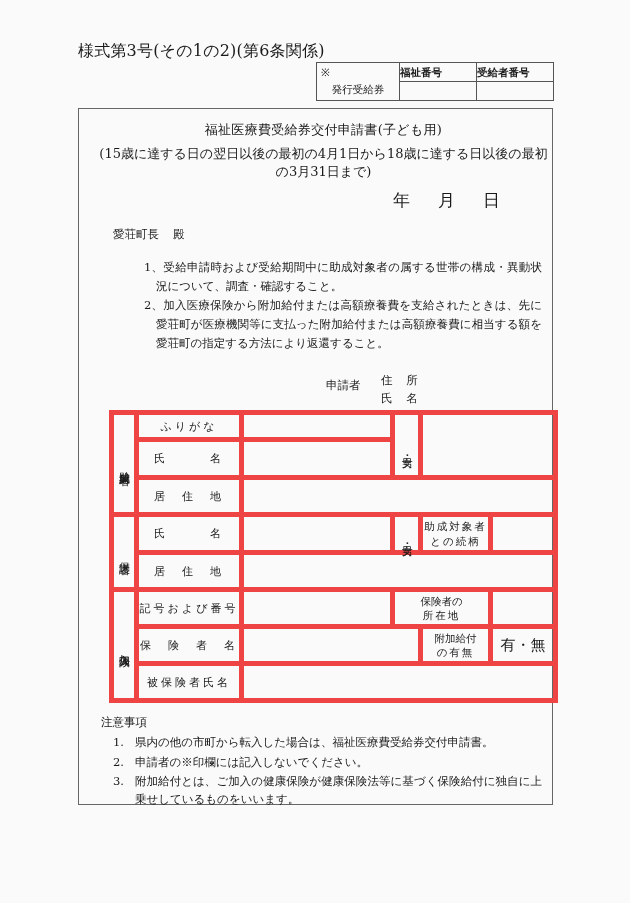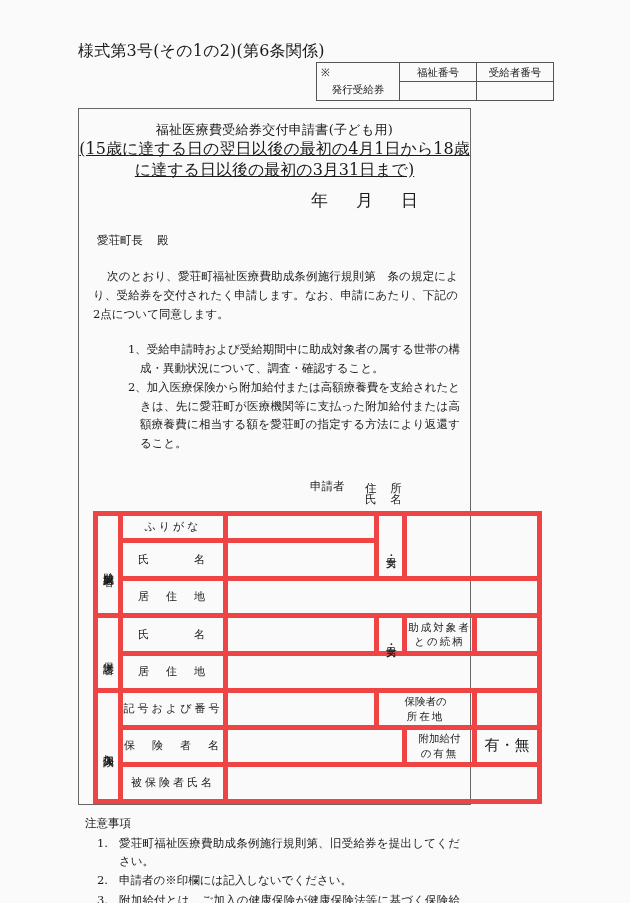--- a/index.html
+++ b/index.html
@@ -58,64 +58,65 @@
   .issue-label {
     position: absolute;
     left: 0;
     right: 0;
     bottom: 3px;
     text-align: center;
     font-size: 10.5px;
   }
   .hhead {
     height: 18px;
-    text-align: center;
+    text-align: left;
     line-height: 18px;
+    font-weight: bold;
   }
   .hblank { height: 18px; }
 
   
   .frame {
     position: absolute;
     left: 78px;
     top: 108px;
-    width: 393px;
+    width: 475px;
     height: 697px;
     border: 1px solid #666;
     box-sizing: border-box;
     background: transparent;
+    padding-left: 16px;
   }
 
   .title {
     text-align: center;
     font-size: 13px;
     margin-top: 12px;
     letter-spacing: .3px;
   }
   .subtitle {
     text-align: center;
-    font-size: 16px;
-    margin-top: 0;
+    font-size: 13px;
+    margin-top: 6px;
     letter-spacing: 0;
-    text-decoration: underline;
   }
 
   .date-line {
     margin-top: 8px;
     padding-right: 52px;
     text-align: right;
     font-size: 17px;
     letter-spacing: 0;
   }
   .date-line span { display: inline-block; }
   .d-y { margin-right: 28px; }
   .d-m { margin-right: 28px; }
 
   .addressee {
-    margin-top: 21px;
+    margin-top: 15px;
     padding-left: 18px;
     font-size: 11.5px;
   }
   .addressee .hono { margin-left: 14px; }
 
   .body-para {
     margin-top: 19px;
     padding-left: 14px;
     padding-right: 12px;
     font-size: 11.5px;
@@ -148,21 +149,21 @@
     font-size: 11.5px;
   }
   .applicant .ap-label {
     position: absolute;
     left: 231px;
     top: 14px;
   }
   .applicant .ap-addr {
     position: absolute;
     left: 286px;
-    top: 16px;
+    top: 9px;
     letter-spacing: 5px;
   }
   .applicant .ap-name {
     position: absolute;
     left: 286px;
     top: 27px;
     letter-spacing: 5px;
   }
 
   
@@ -307,21 +308,20 @@
   <div class="subtitle">(15歳に達する日の翌日以後の最初の4月1日から18歳に達する日以後の最初の3月31日まで)</div>
 
   <div class="date-line">
     <span class="d-y">年</span><span class="d-m">月</span><span class="d-d">日</span>
   </div>
 
   <div class="addressee">
     <span>愛荘町長</span><span class="hono">殿</span>
   </div>
 
-  <div class="body-para">次のとおり、愛荘町福祉医療費助成条例施行規則第　条の規定により、受給券を交付されたく申請します。なお、申請にあたり、下記の2点について同意します。</div>
 
   <div class="consent-list">
     <span class="consent-item">1、受給申請時および受給期間中に助成対象者の属する世帯の構成・異動状況について、調査・確認すること。</span>
     <span class="consent-item">2、加入医療保険から附加給付または高額療養費を支給されたときは、先に愛荘町が医療機関等に支払った附加給付または高額療養費に相当する額を愛荘町の指定する方法により返還すること。</span>
   </div>
 
   <div class="applicant">
     <span class="ap-label">申請者</span>
     <span class="ap-addr">住 所</span>
     <span class="ap-name">氏 名</span>
@@ -419,21 +419,21 @@
       </td>
       <td colspan="4"></td>
     </tr>
   </tbody>
     </table>
 
   <div class="notes">
     <div class="notes-title">注意事項</div>
     <div class="note-row">
       <span class="note-num">1.</span>
-      <span class="note-text">愛荘町福祉医療費助成条例施行規則第、旧受給券を提出してください。</span>
+      <span class="note-text">県内の他の市町から転入した場合は、福祉医療費受給券交付申請書。</span>
     </div>
     <div class="note-row">
       <span class="note-num">2.</span>
       <span class="note-text">申請者の※印欄には記入しないでください。</span>
     </div>
     <div class="note-row">
       <span class="note-num">3.</span>
       <span class="note-text">附加給付とは、ご加入の健康保険が健康保険法等に基づく保険給付に独自に上乗せしているものをいいます。</span>
     </div>
   </div>

